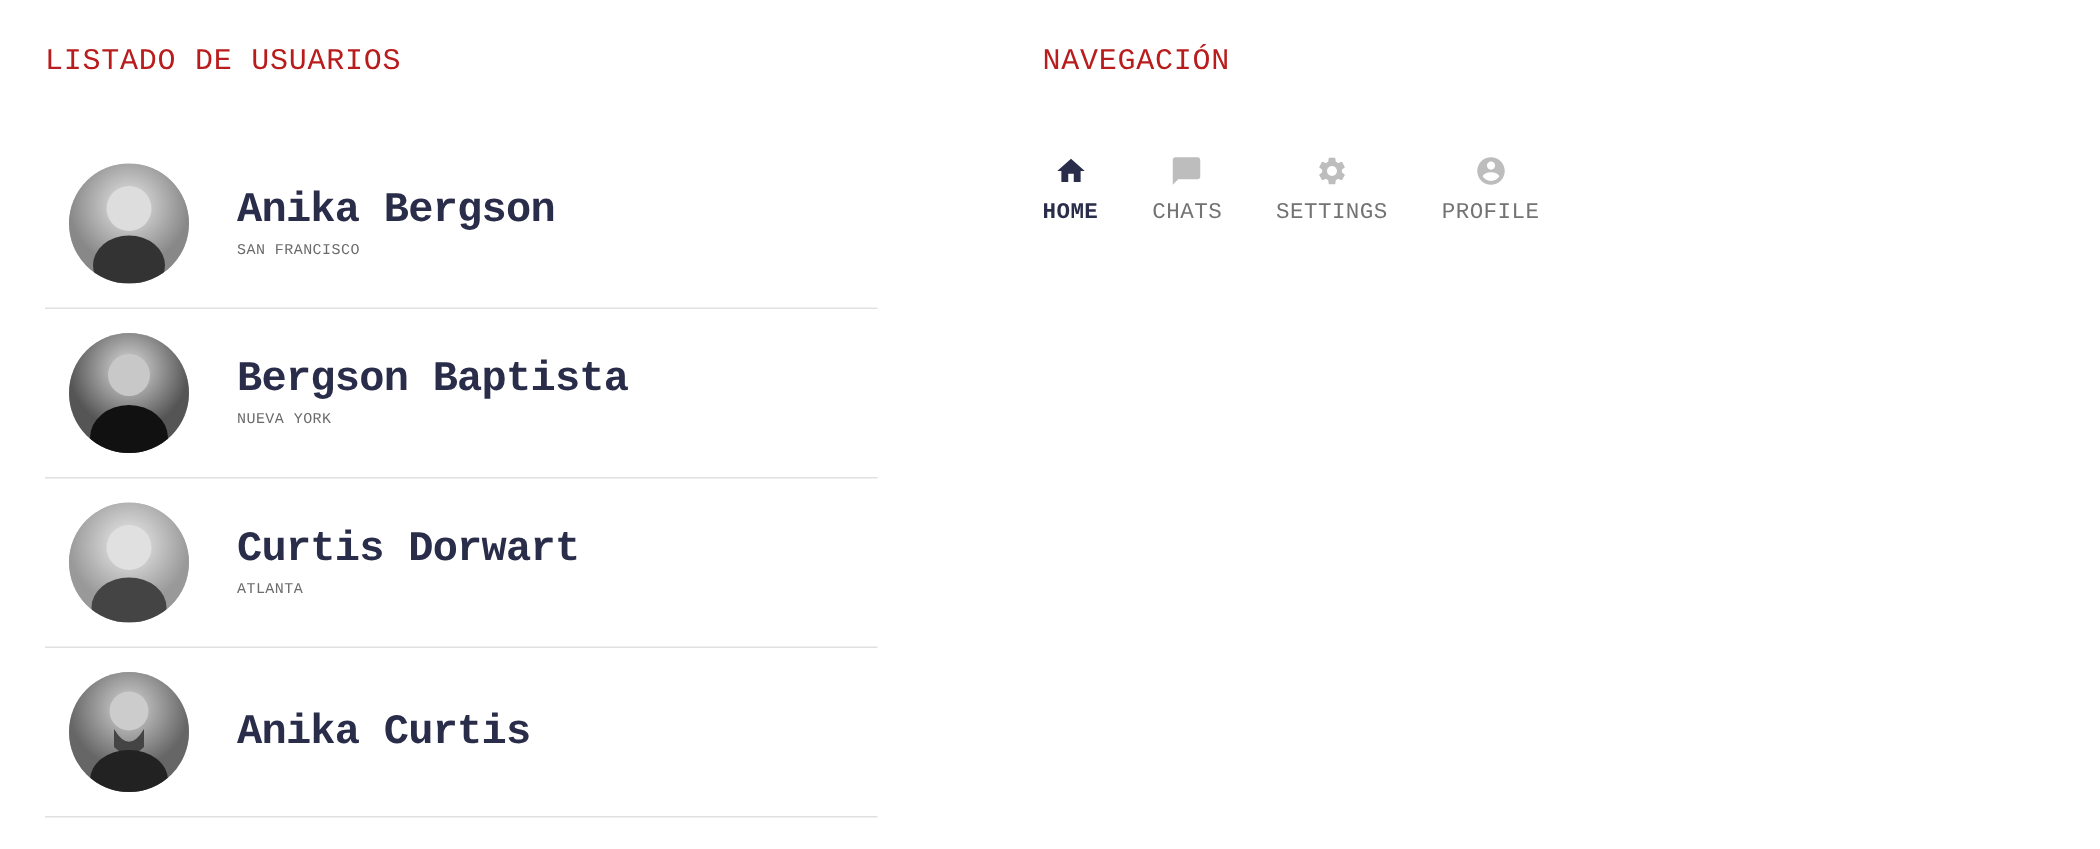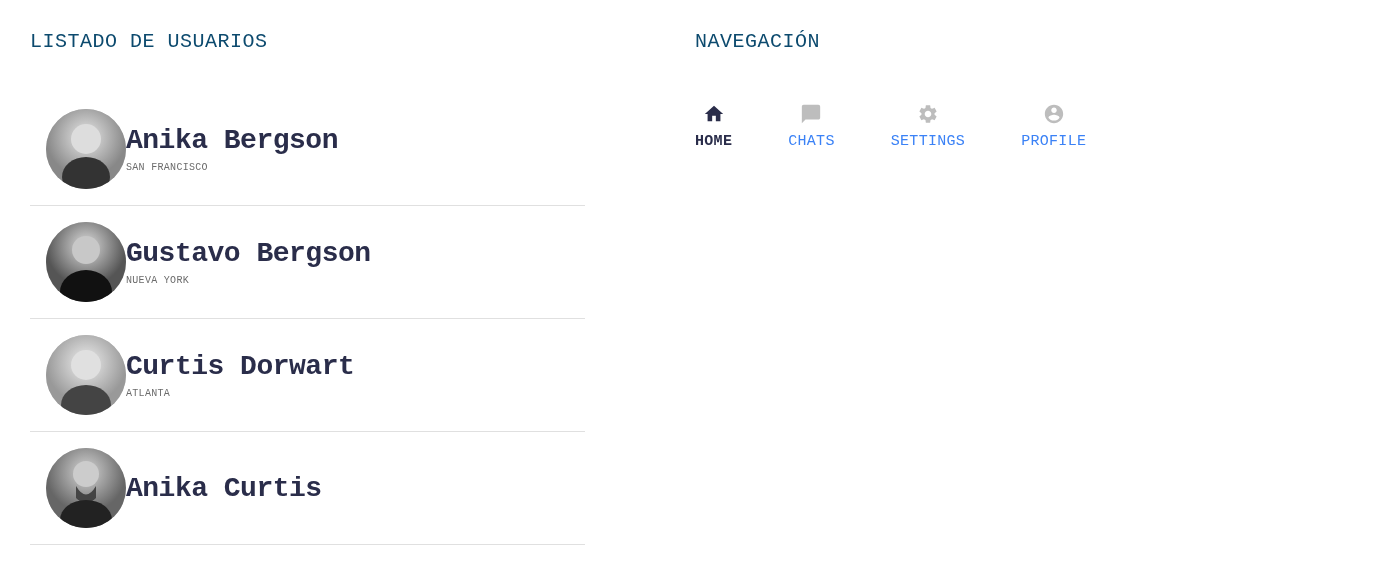--- a/index.html
+++ b/index.html
@@ -18,35 +18,36 @@
       display: flex;
       gap: 110px;
     }
     .left-panel {
       width: 555px;
     }
     .right-panel {
       flex: 1;
     }
     .section-title {
-      color: #0c4a6e;
+      color: #b91c1c;
       font-size: 20px;
       font-weight: 500;
       letter-spacing: 0.5px;
       text-transform: uppercase;
       margin-bottom: 40px;
     }
     .user-list {
       list-style: none;
     }
     .user-item {
       display: flex;
       align-items: center;
       padding: 16px;
       border-bottom: 1px solid #e0e0e0;
+      gap: 32px;
       cursor: pointer;
     }
     .avatar {
       width: 80px;
       height: 80px;
       border-radius: 50%;
       background: #bbb;
       flex-shrink: 0;
       overflow: hidden;
       display: flex;
@@ -69,21 +70,21 @@
       letter-spacing: -0.5px;
     }
     .user-location {
       font-size: 10px;
       color: #6b6b6b;
       text-transform: uppercase;
       letter-spacing: 0.3px;
     }
     .nav-row {
       display: flex;
-      gap: 56px;
+      gap: 36px;
       margin-top: 50px;
     }
     .nav-item {
       display: flex;
       flex-direction: column;
       align-items: center;
       gap: 8px;
       cursor: pointer;
     }
     .nav-icon {
@@ -104,21 +105,21 @@
       letter-spacing: 0.3px;
     }
     .nav-item.active .nav-label {
       color: #2a2d4a;
       font-weight: 700;
     }
     .nav-item.active .nav-icon svg {
       fill: #2a2d4a;
     }
     .nav-item.inactive .nav-label {
-      color: #3b82f6;
+      color: #737373;
     }
     .nav-item.inactive .nav-icon svg {
       fill: #bdbdbd;
     }
   </style>
 </head>
 <body>
 
 <div class="container">
   <div class="left-panel">
@@ -151,21 +152,21 @@
                   <stop offset="0%" stop-color="#ddd"></stop>
                   <stop offset="100%" stop-color="#555"></stop>
                 </radialGradient>
               </defs>
               <rect width="80" height="80" fill="url(#g2)"></rect>
               <circle cx="40" cy="28" r="14" fill="#c8c8c8"></circle>
               <ellipse cx="40" cy="70" rx="26" ry="22" fill="#111"></ellipse>
             </svg>
         </div>
         <div class="user-info">
-          <span class="user-name">Gustavo Bergson</span>
+          <span class="user-name">Bergson Baptista</span>
           <span class="user-location">NUEVA YORK</span>
         </div>
       </li>
       <li class="user-item">
         <div class="avatar">
           <svg viewBox="0 0 80 80">
               <defs>
                 <radialGradient id="g3" cx="50%" cy="35%">
                   <stop offset="0%" stop-color="#eee"></stop>
                   <stop offset="100%" stop-color="#999"></stop>

